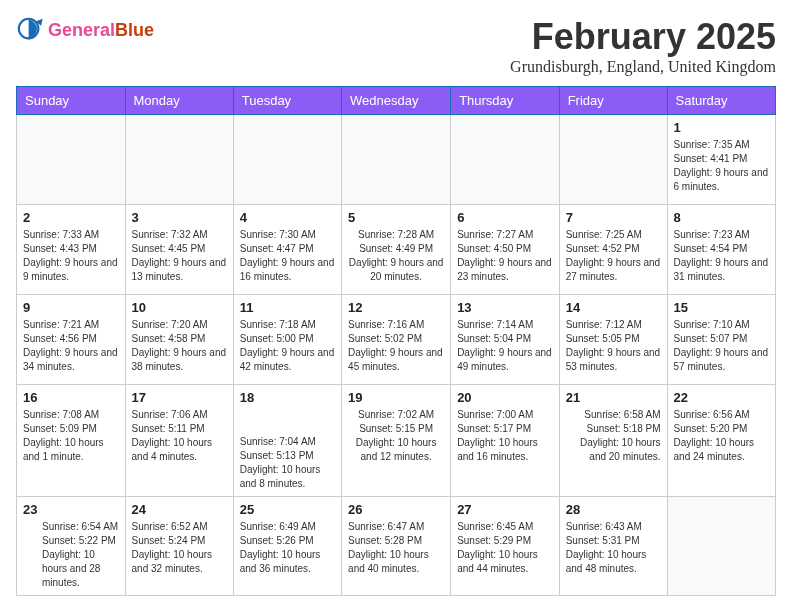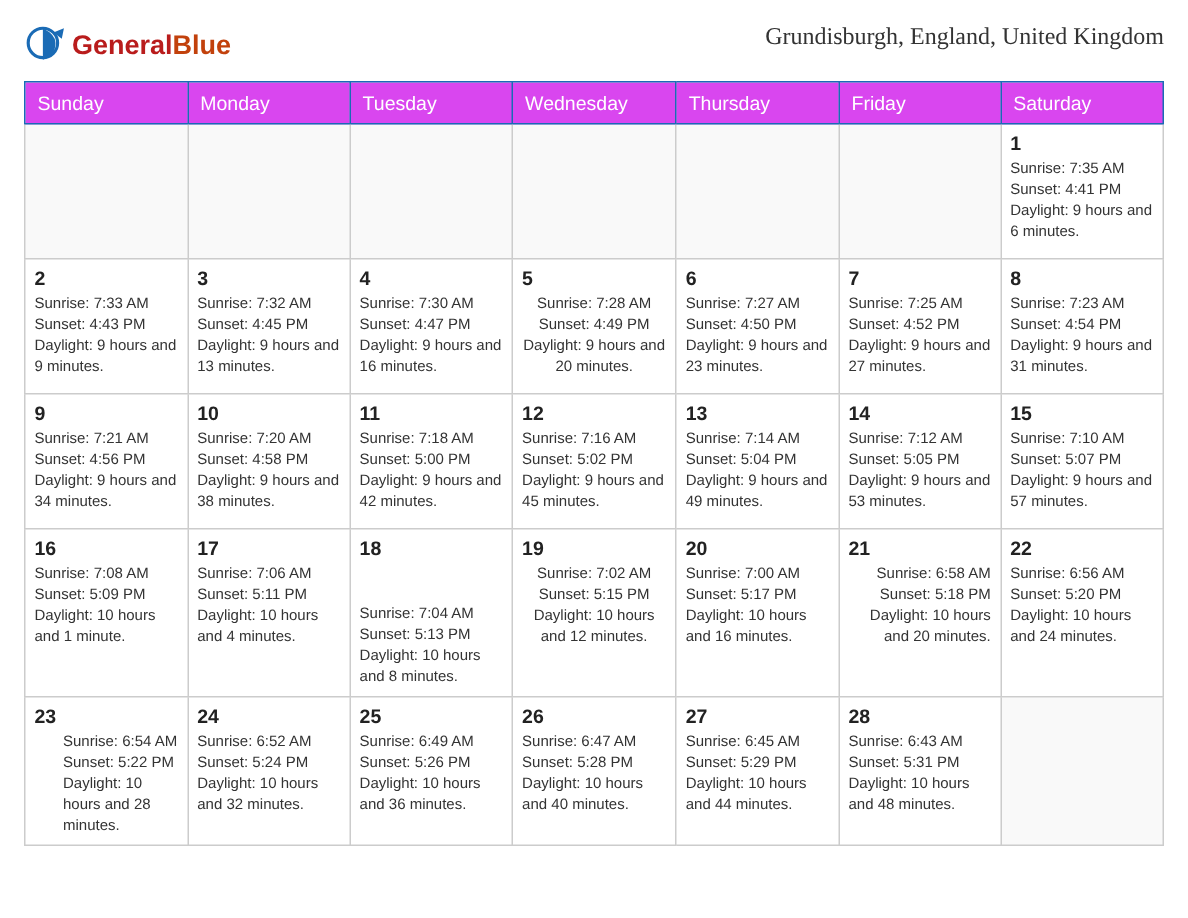--- a/index.html
+++ b/index.html
@@ -37,21 +37,21 @@
       font-size: 16px;
       color: #333;
       font-family: Liberation Serif, serif;
     }
     .calendar {
       width: 100%;
       border-collapse: collapse;
       font-size: 11px;
     }
     .calendar th {
-      background-color: #d946ef;
+      background-color: #8b5cf6;
       color: #fff;
       text-align: left;
       padding: 6px 8px;
       font-size: 13px;
       font-weight: normal;
       border: 1px solid #1a6bb5;
     }
     .calendar td {
       border: 1px solid #ccc;
       vertical-align: top;
@@ -82,26 +82,27 @@
 
 <div class="header-area">
   <div class="logo">
     <svg class="logo-icon" viewBox="0 0 40 40">
       <circle cx="18" cy="18" r="14" fill="none" stroke="#1a6bb5" stroke-width="3"></circle>
       <path d="M18 4 Q30 10 30 18 Q30 30 18 34" fill="#1a6bb5"></path>
       <path d="M28 8 L38 4 L36 14 Z" fill="#1a6bb5"></path>
     </svg>
     <div>
       <div style="display:flex; align-items:baseline; gap:0px;">
-        <span style="font-size:18px; font-weight:bold; color:#b91c1c;">General</span>
+        <span style="font-size:18px; font-weight:bold; color:#ec4899;">General</span>
           <span style="font-size:18px; font-weight:bold; color:#c2410c;">Blue</span>
       </div>
     </div>
   </div>
   <div class="title-area">
+    <div class="month-title">February 2025</div>
     <div class="location-title">Grundisburgh, England, United Kingdom</div>
   </div>
 </div>
 
 <table class="calendar">
   <thead>
     <tr>
     <th>Sunday</th>
         <th>Monday</th>
         <th>Tuesday</th>

